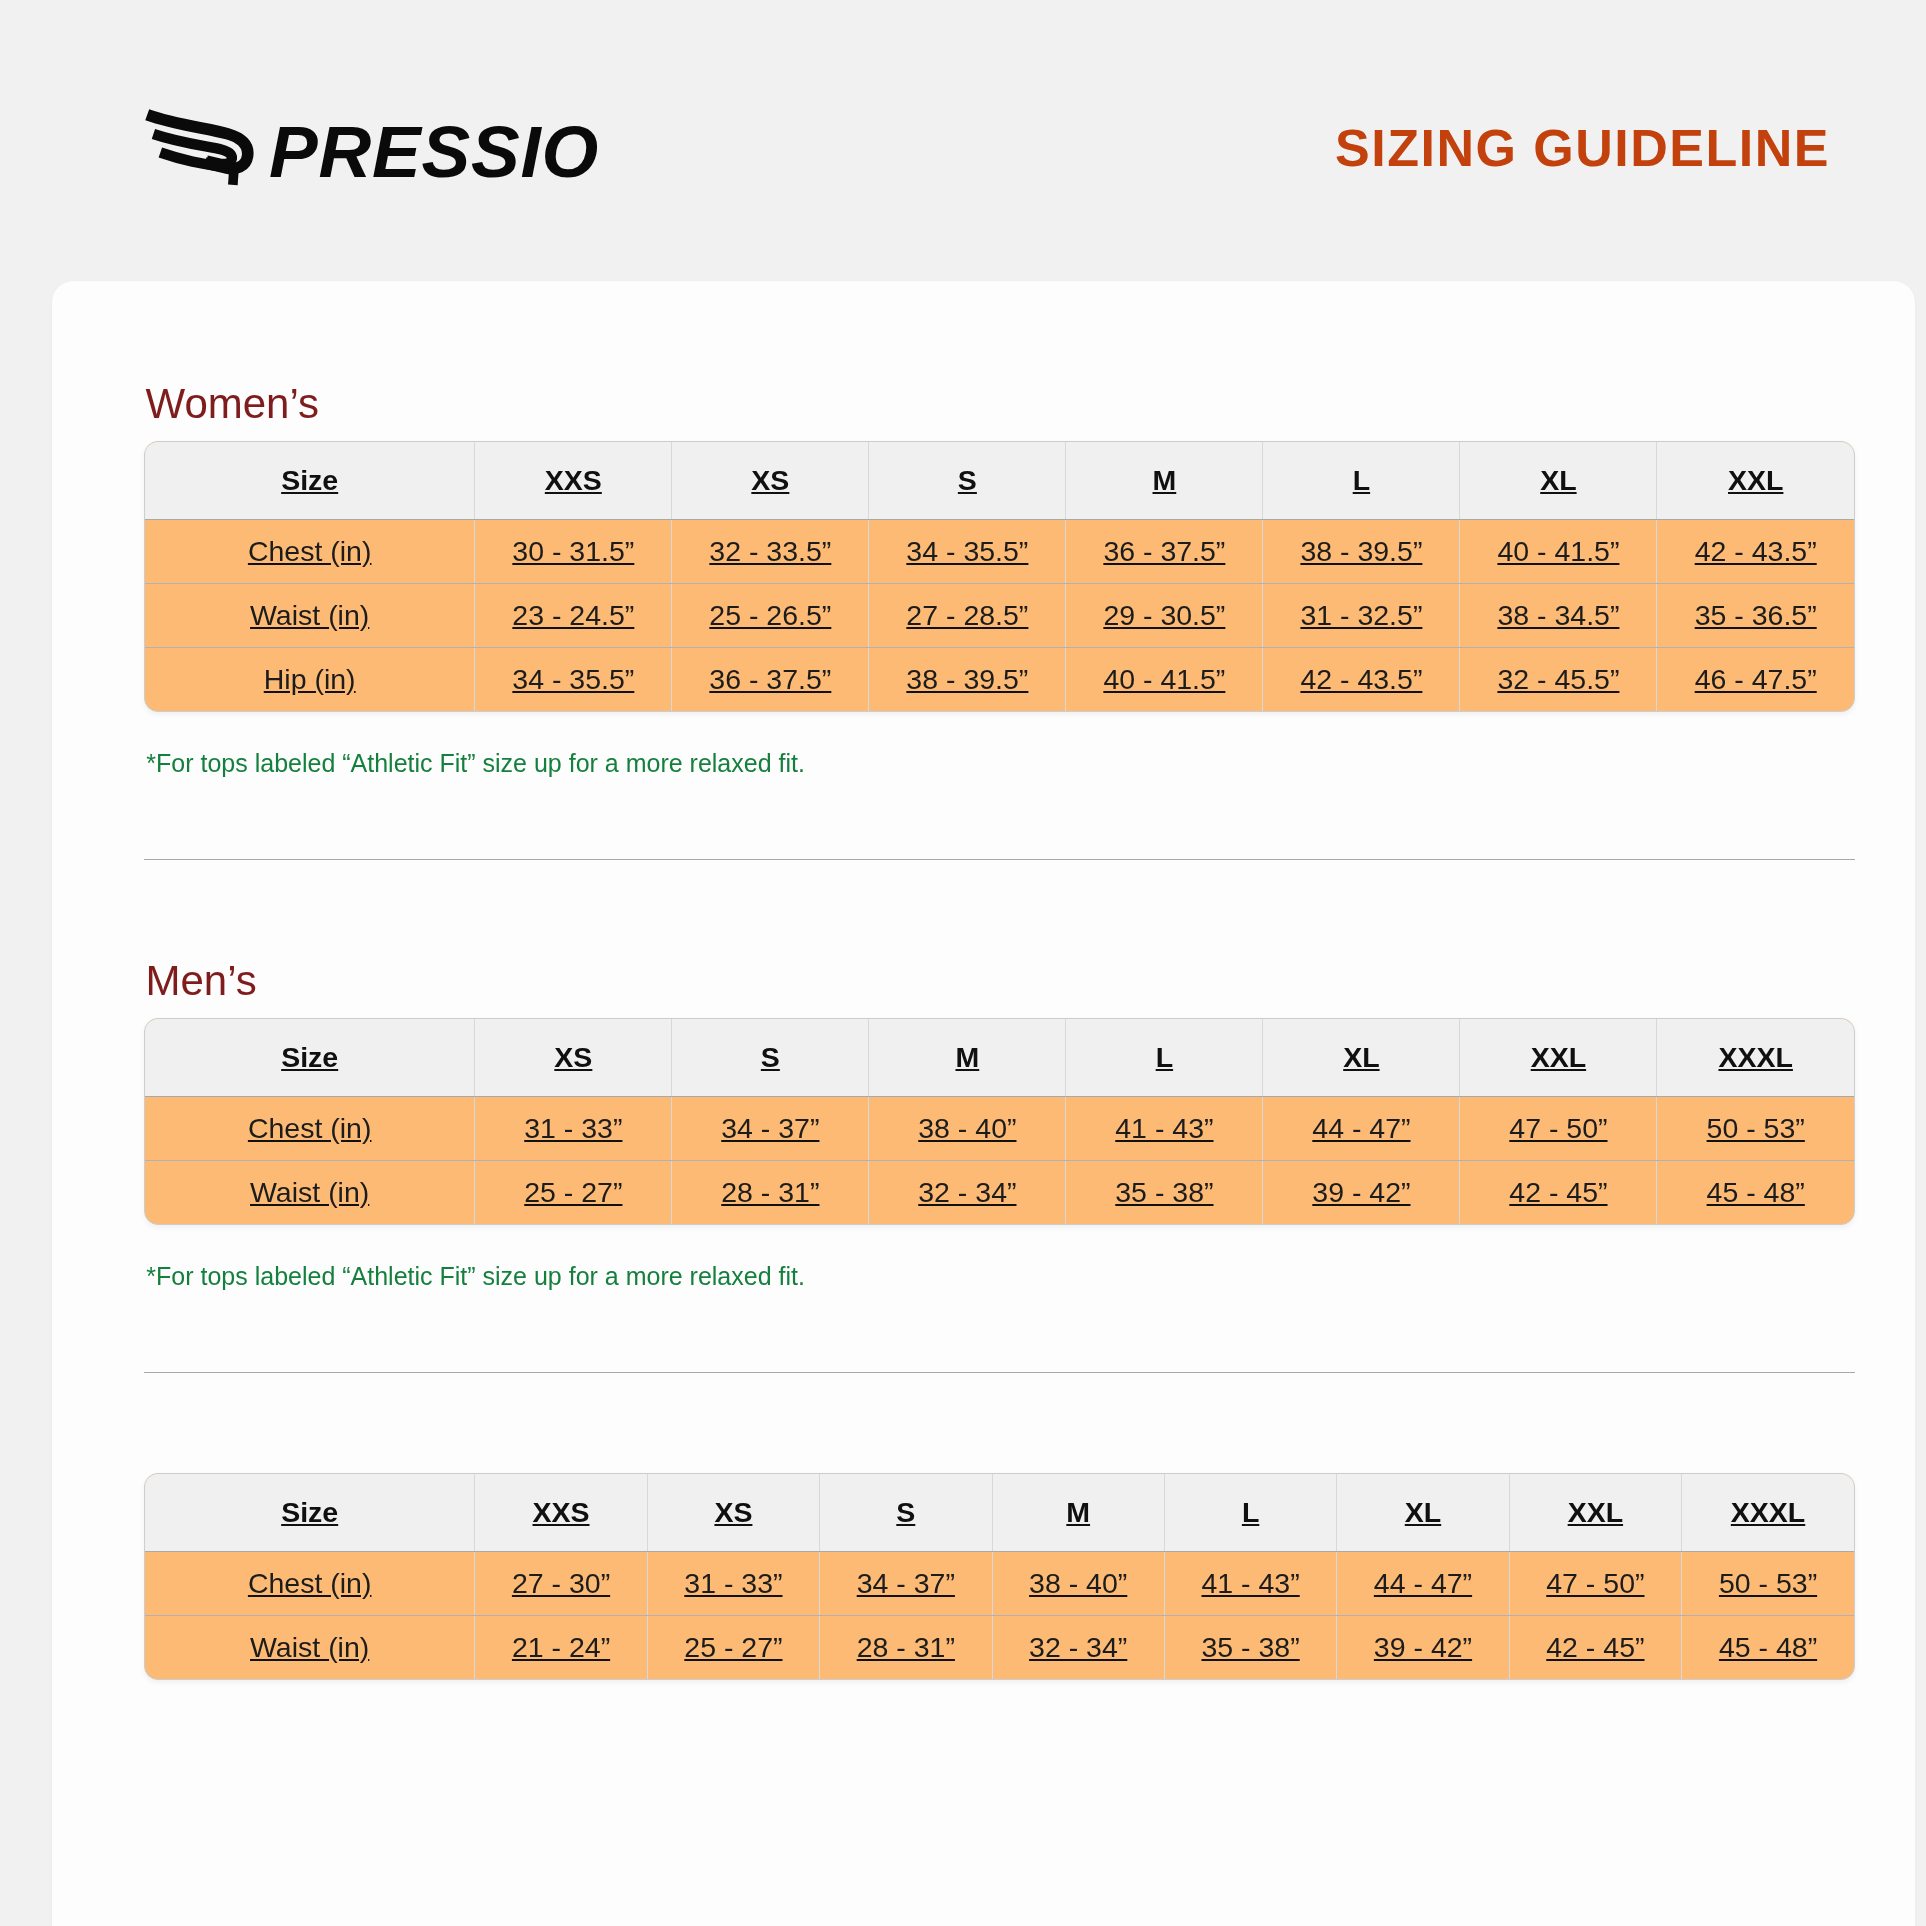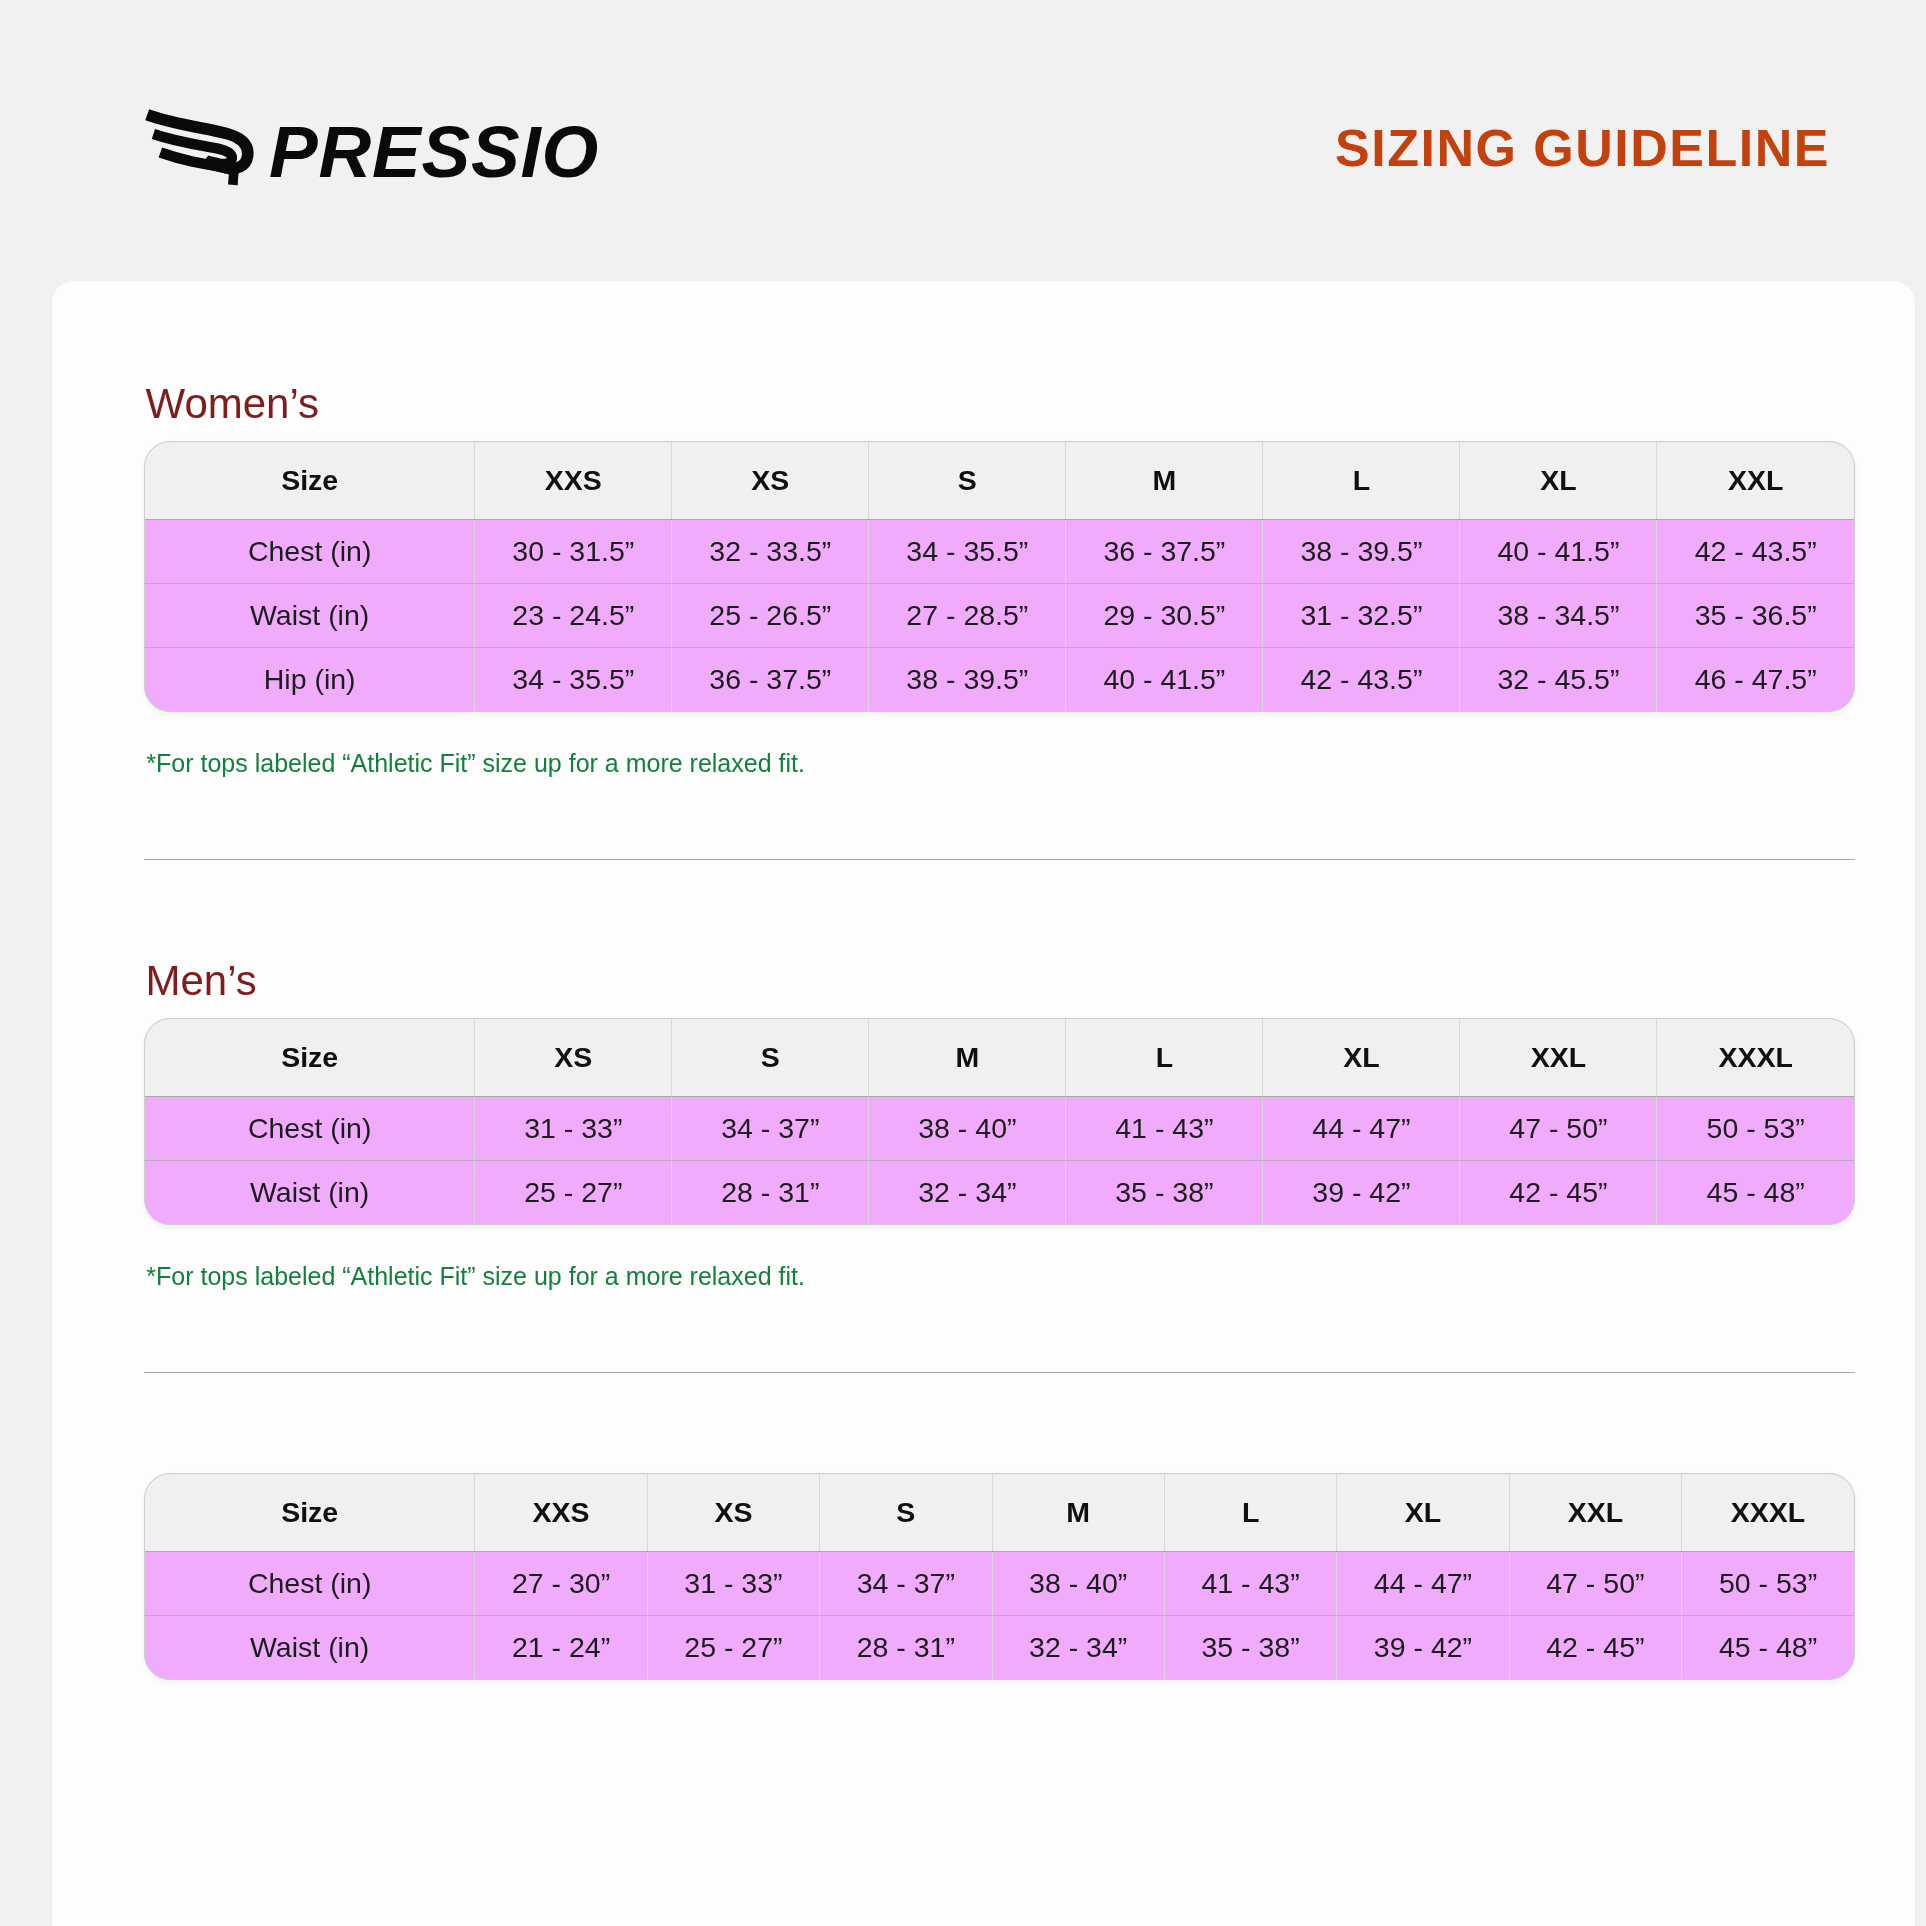--- a/index.html
+++ b/index.html
@@ -59,24 +59,25 @@
   .section-heading {
     font-size: 42px;
     font-weight: normal;
     line-height: 1;
     margin: 0 0 16px 1.5px;
     color: #7f1d1d;
   }
 
   .table-wrap {
     border: 0.8px solid #cdcdcd;
-    border-radius: 26px;
+    border-radius: 14px;
     overflow: hidden;
-    background: #f0abfc;
+    background: #fdba74;
     box-shadow: 0 2.3px 5.4px rgba(0,0,0,0.05);
+    text-decoration: underline;
   }
   table { width: 100%; border-collapse: collapse; table-layout: fixed; }
   th, td { text-align: center; vertical-align: middle; font-size: 28.5px; padding: 0; }
   th {
     height: 77px;
     background: #f0f0f0;
     font-weight: bold;
     color: #101010;
     border-bottom: 1.5px solid #a9a9a9;
   }

